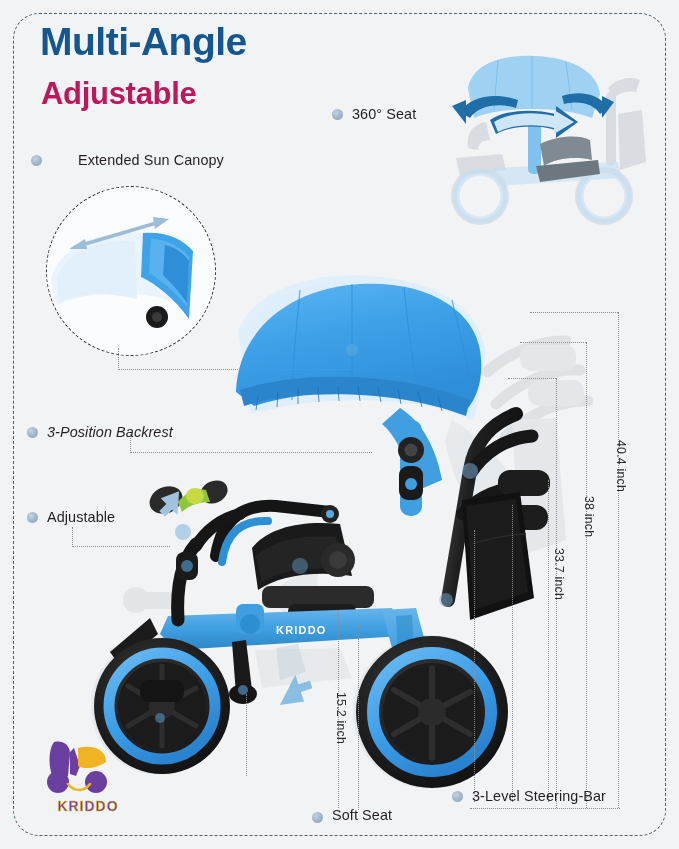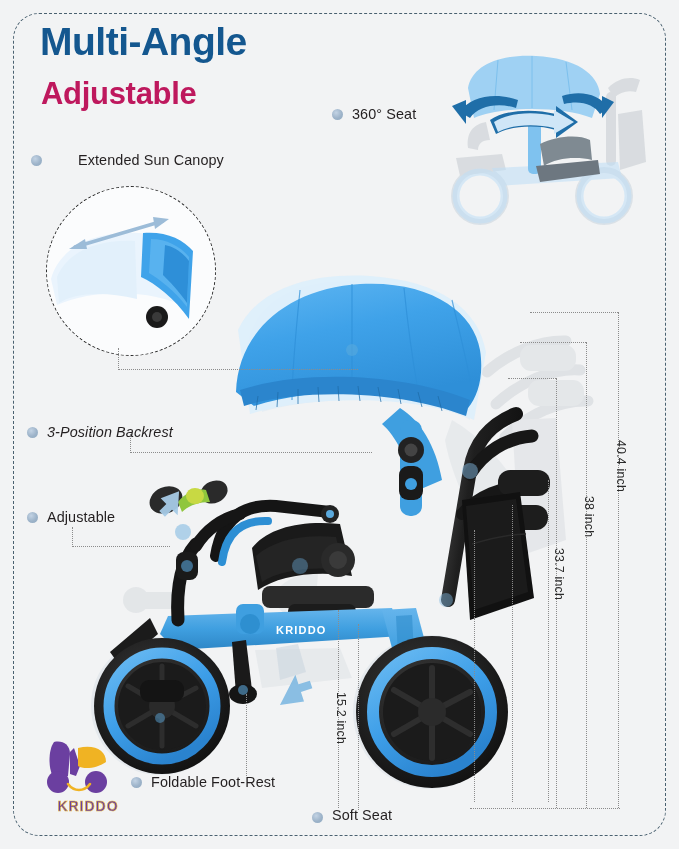--- a/index.html
+++ b/index.html
@@ -418,30 +418,30 @@
   <div class="label" style="left:27px;top:424px;font-style:italic;">
     <span class="dot"></span>
     <span>3-Position Backrest</span>
   </div>
 
   <div class="label" style="left:27px;top:509px;">
     <span class="dot"></span>
     <span>Adjustable</span>
   </div>
 
-  <div class="label" style="left:131px;top:774px;">
-    <span class="dot"></span>
-    <span>Foldable Foot-Rest</span>
-  </div>
 
   <div class="label" style="left:312px;top:807px;align-items:flex-end;">
     <span class="dot"></span>
     <span>Soft Seat</span>
   </div>
 
+  <div class="label" style="left:452px;top:788px;">
+    <span class="dot"></span>
+    <span>3-Level Steering-Bar</span>
+  </div>
 
   <div class="logo">
     <svg width="96" height="64" viewBox="0 0 96 64">
       <path d="M14 6 C22 4 30 8 30 18 L28 40 L14 42 C8 34 8 14 14 6 Z" fill="#6b3fa0"></path>
       <path d="M34 12 L40 30 L36 40 L30 38 L30 16 Z" fill="#6b3fa0"></path>
       <path d="M38 12 C54 8 66 14 66 26 C58 32 44 34 38 30 Z" fill="#f0b323"></path>
       <circle cx="18" cy="46" r="11" fill="#6b3fa0"></circle>
       <circle cx="56" cy="46" r="11" fill="#6b3fa0"></circle>
       <path d="M28 48 C34 56 44 56 50 48" stroke="#f0b323" stroke-width="2.6" fill="none" stroke-linecap="round"></path>
     </svg>

